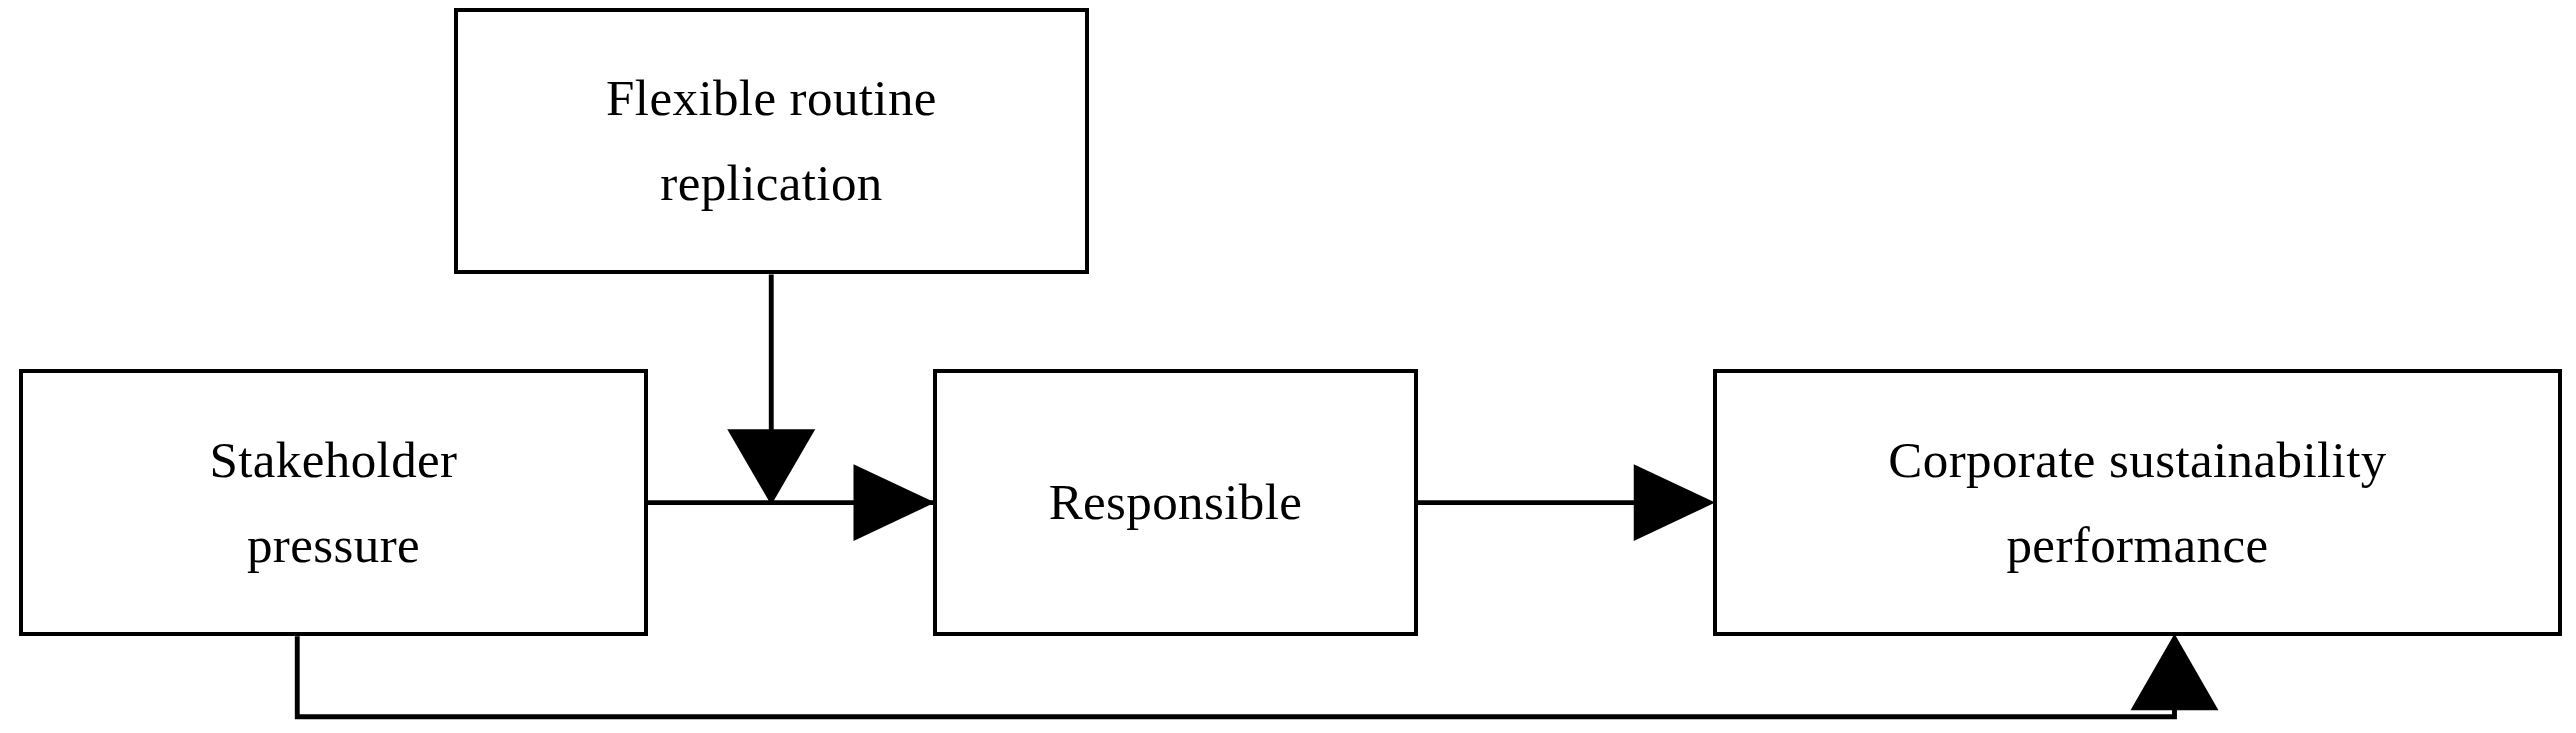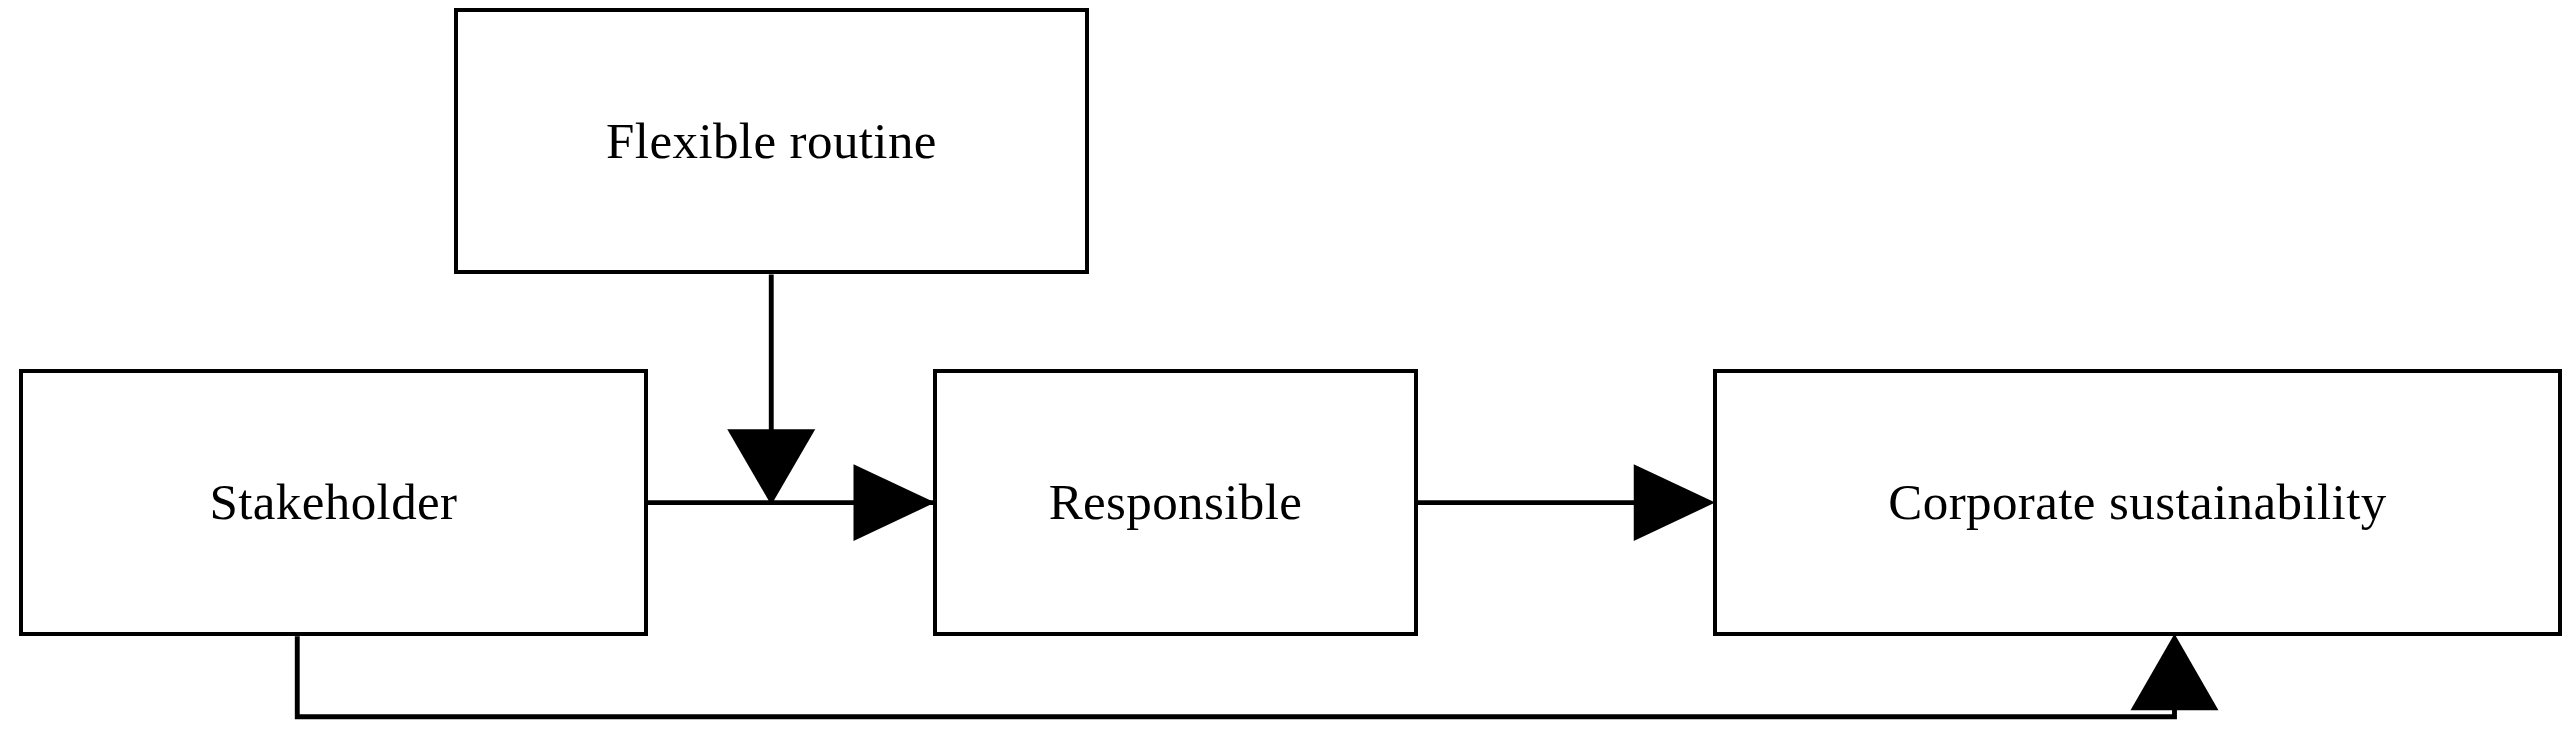--- a/index.html
+++ b/index.html
@@ -97,28 +97,31 @@
     <polygon points="947,620 893,527 1001,527"></polygon>
 
     <g>
       <path d="M 365 781 L 365 880 L 2670 880 L 2670 790"></path>
     </g>
     <polygon points="2670,778 2616,872 2724,872"></polygon>
   </svg>
 
   <div class="node" id="node-flexible-routine-replication">
     <span class="line1">Flexible routine</span>
+    <span class="line2">replication</span>
   </div>
 
   <div class="node" id="node-stakeholder-pressure">
     <span class="line1">Stakeholder</span>
+    <span class="line2">pressure</span>
   </div>
 
   <div class="node" id="node-responsible-innovation">
     <span class="line1">Responsible</span>
   </div>
 
   <div class="node" id="node-corporate-sustainability-performance">
     <span class="line1">Corporate sustainability</span>
+    <span class="line2">performance</span>
   </div>
 
 </div>
 
 
 </body></html>

